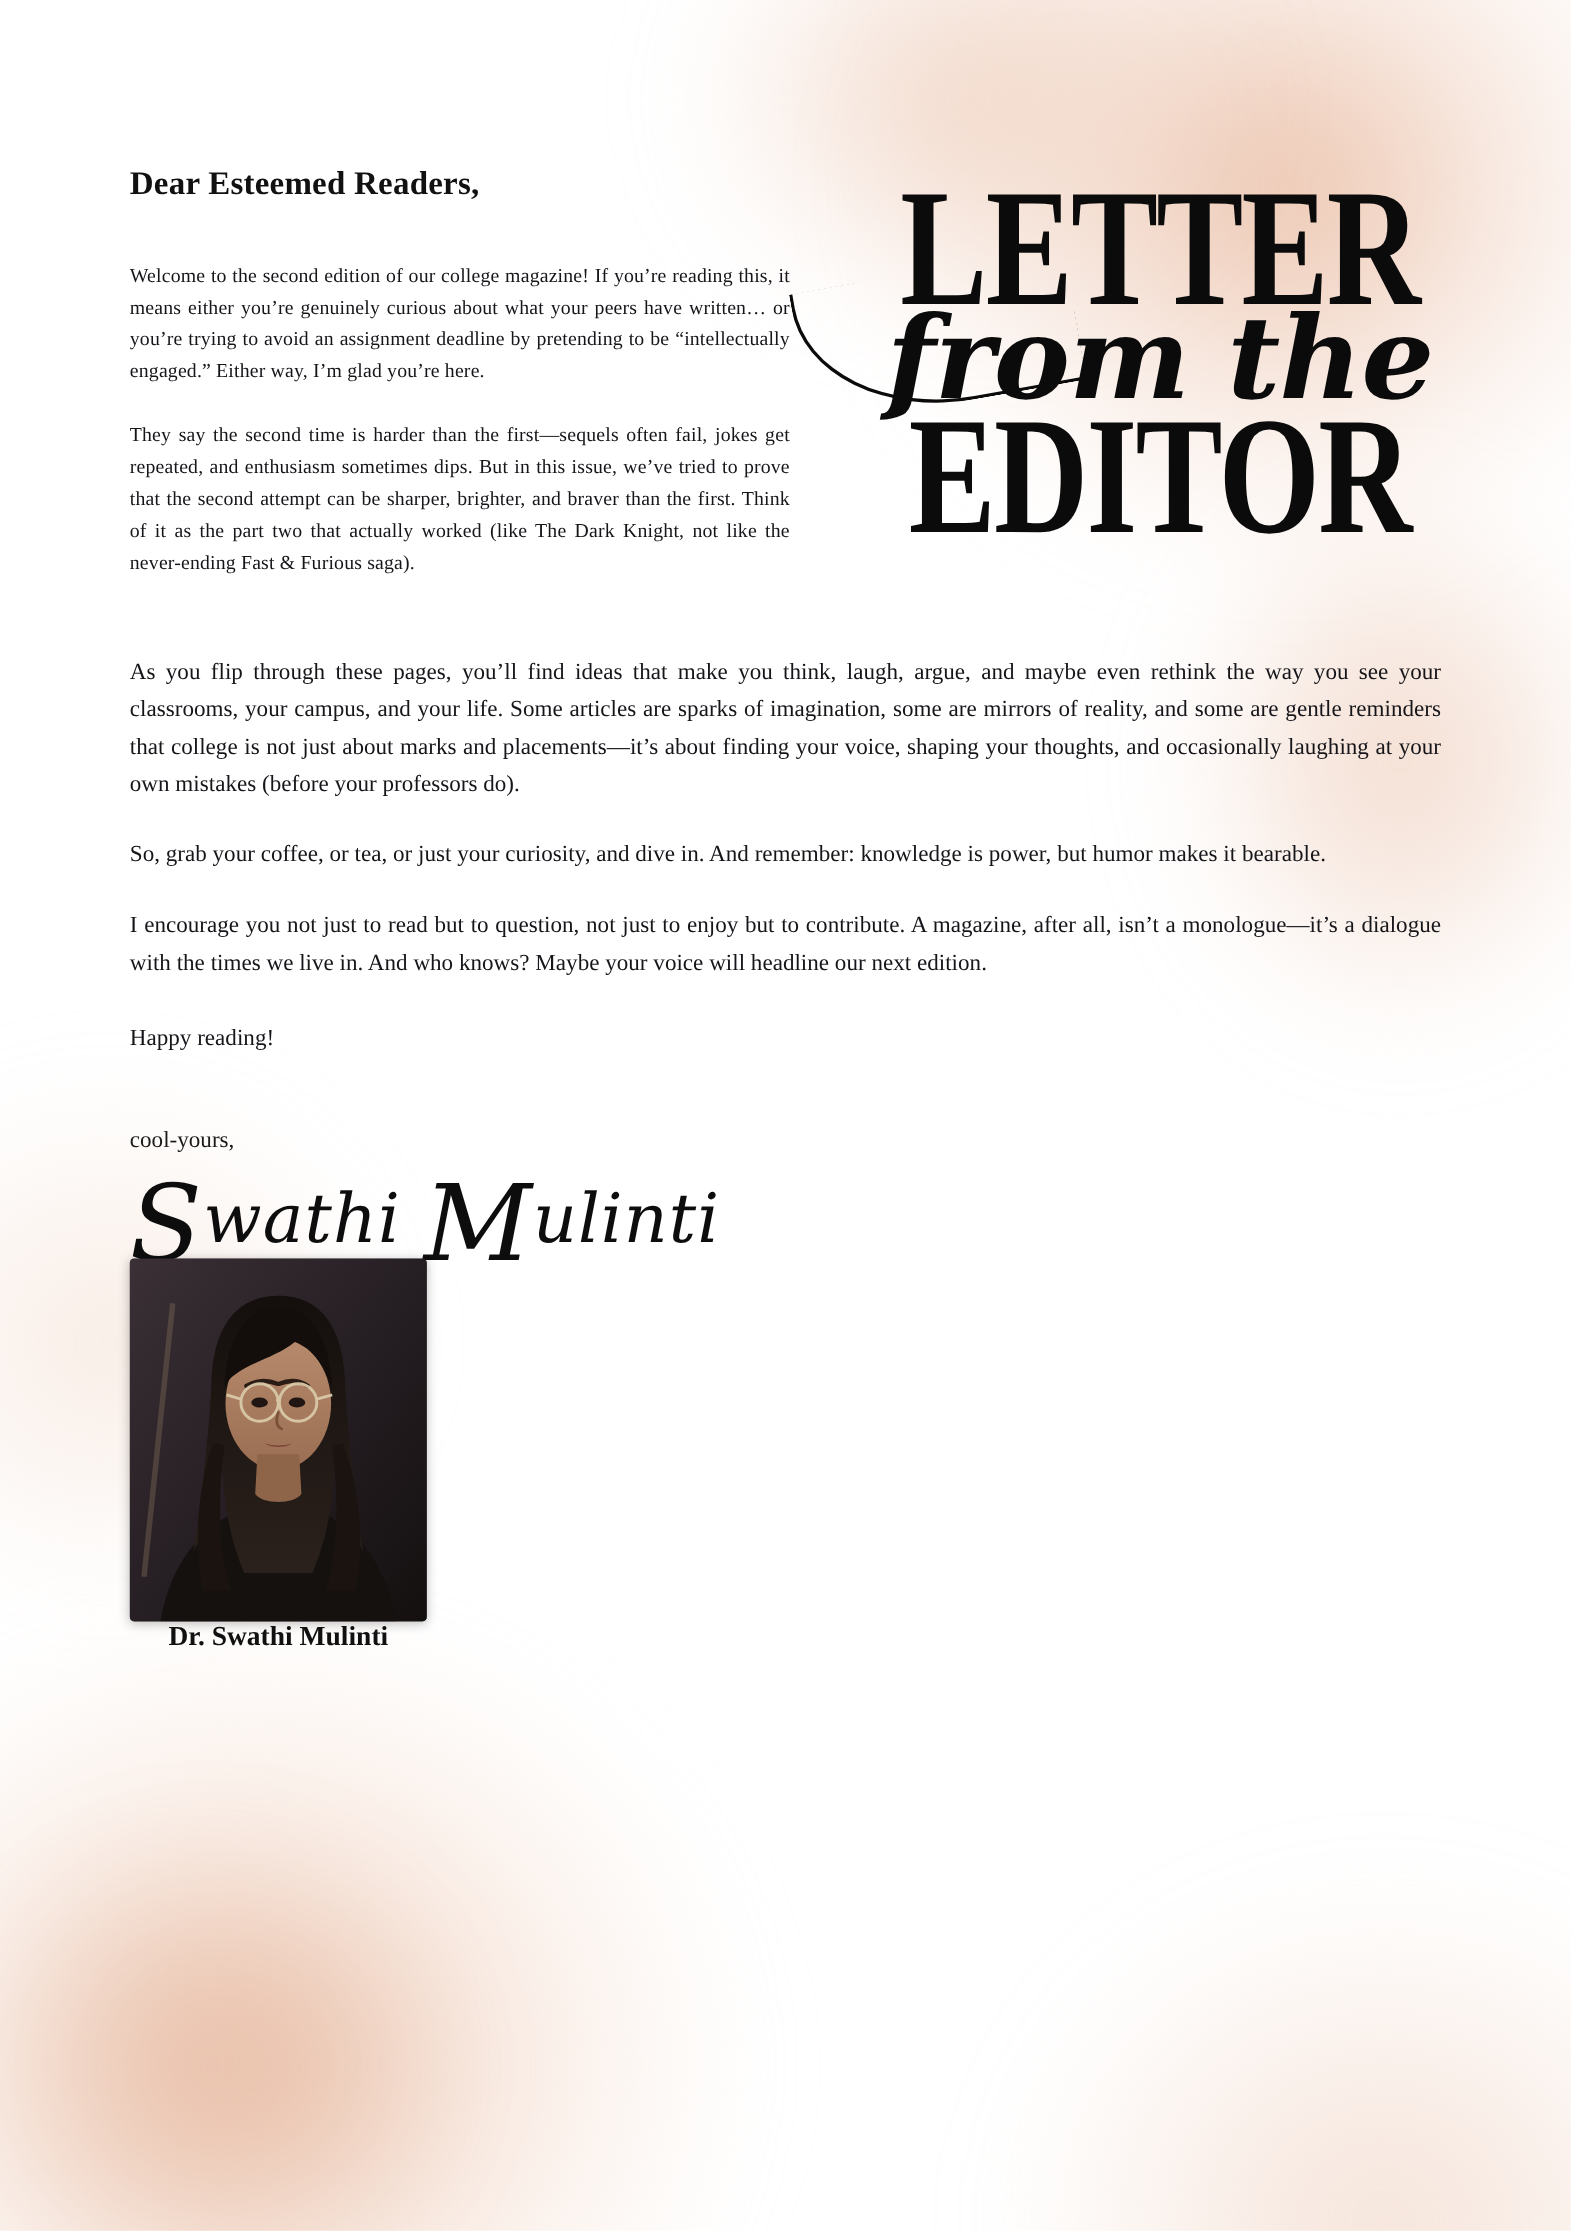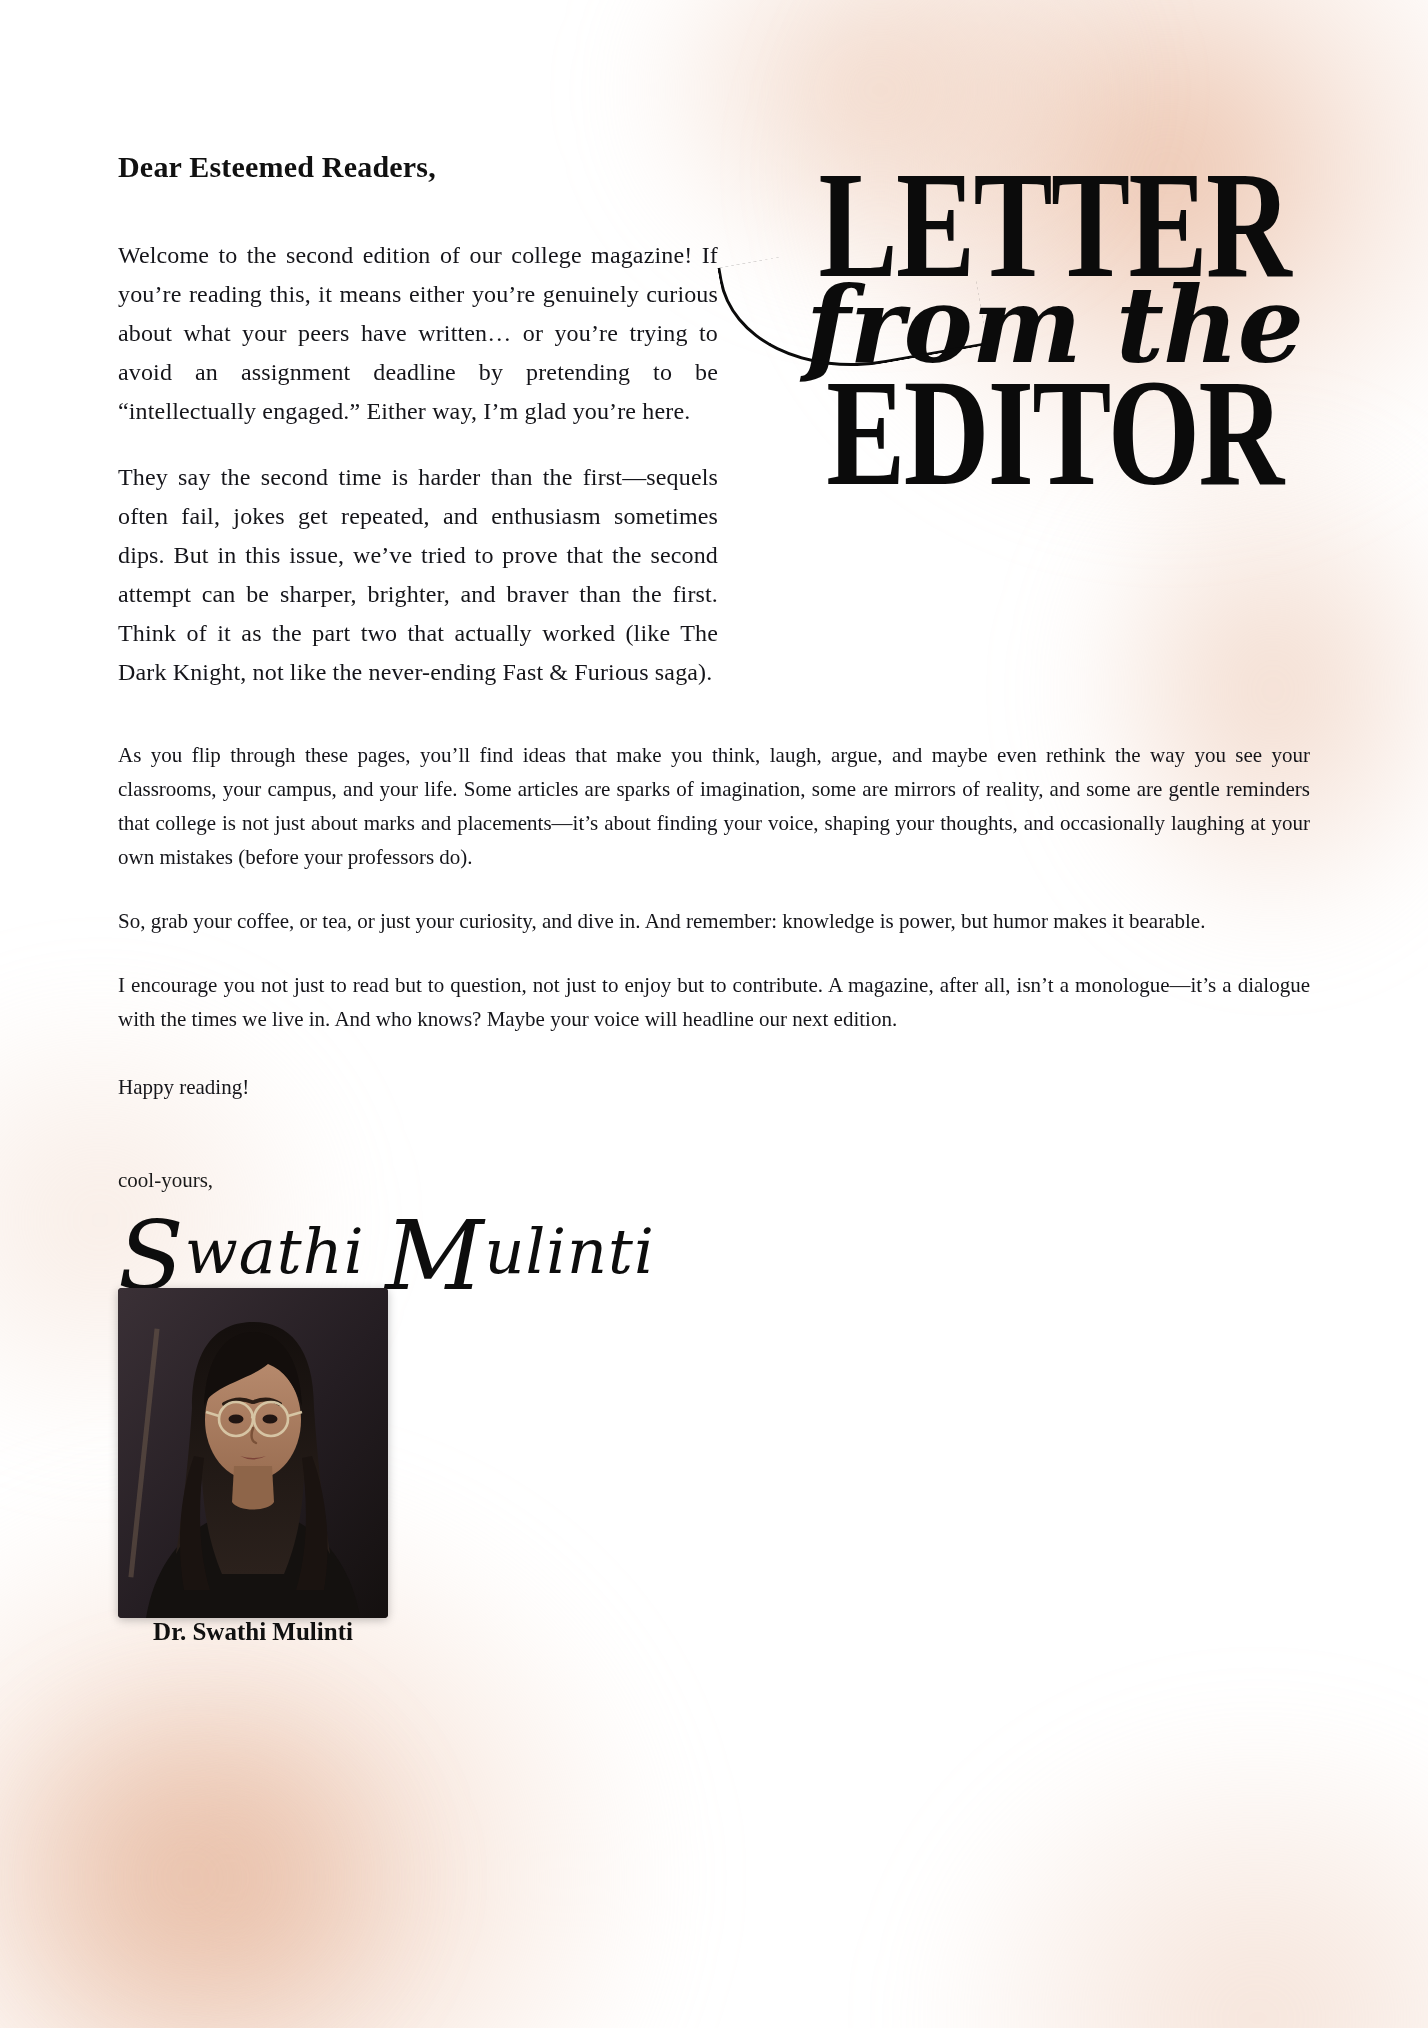--- a/index.html
+++ b/index.html
@@ -94,21 +94,21 @@
     font-family: "Liberation Serif", serif;
     font-weight: bold;
     font-size: 30px;
     letter-spacing: 0.2px;
     margin: 0 0 52px 0;
     color: #111;
   }
 
   p.body-text {
     font-family: "Liberation Serif", serif;
-    font-size: 24px;
+    font-size: 18px;
     line-height: 1.62;
     text-align: justify;
     margin: 0 0 28px 0;
     color: #15151a;
   }
   .col-left p.body-text {
     letter-spacing: 0.15px;
   }
 
   
@@ -150,21 +150,21 @@
     border-left: 3px solid #0b0b0b;
     border-bottom: 3px solid #0b0b0b;
     border-bottom-left-radius: 150px 110px;
     transform: rotate(-10deg);
     pointer-events: none;
   }
   .mast-editor { margin-top: 4px; }
 
   
   .full-width {
-    margin-top: 18px;
+    margin-top: 39px;
   }
   .full-width p.body-text {
     font-size: 21px;
     margin-bottom: 30px;
   }
   .happy {
     margin-top: 34px !important;
   }
 
   

